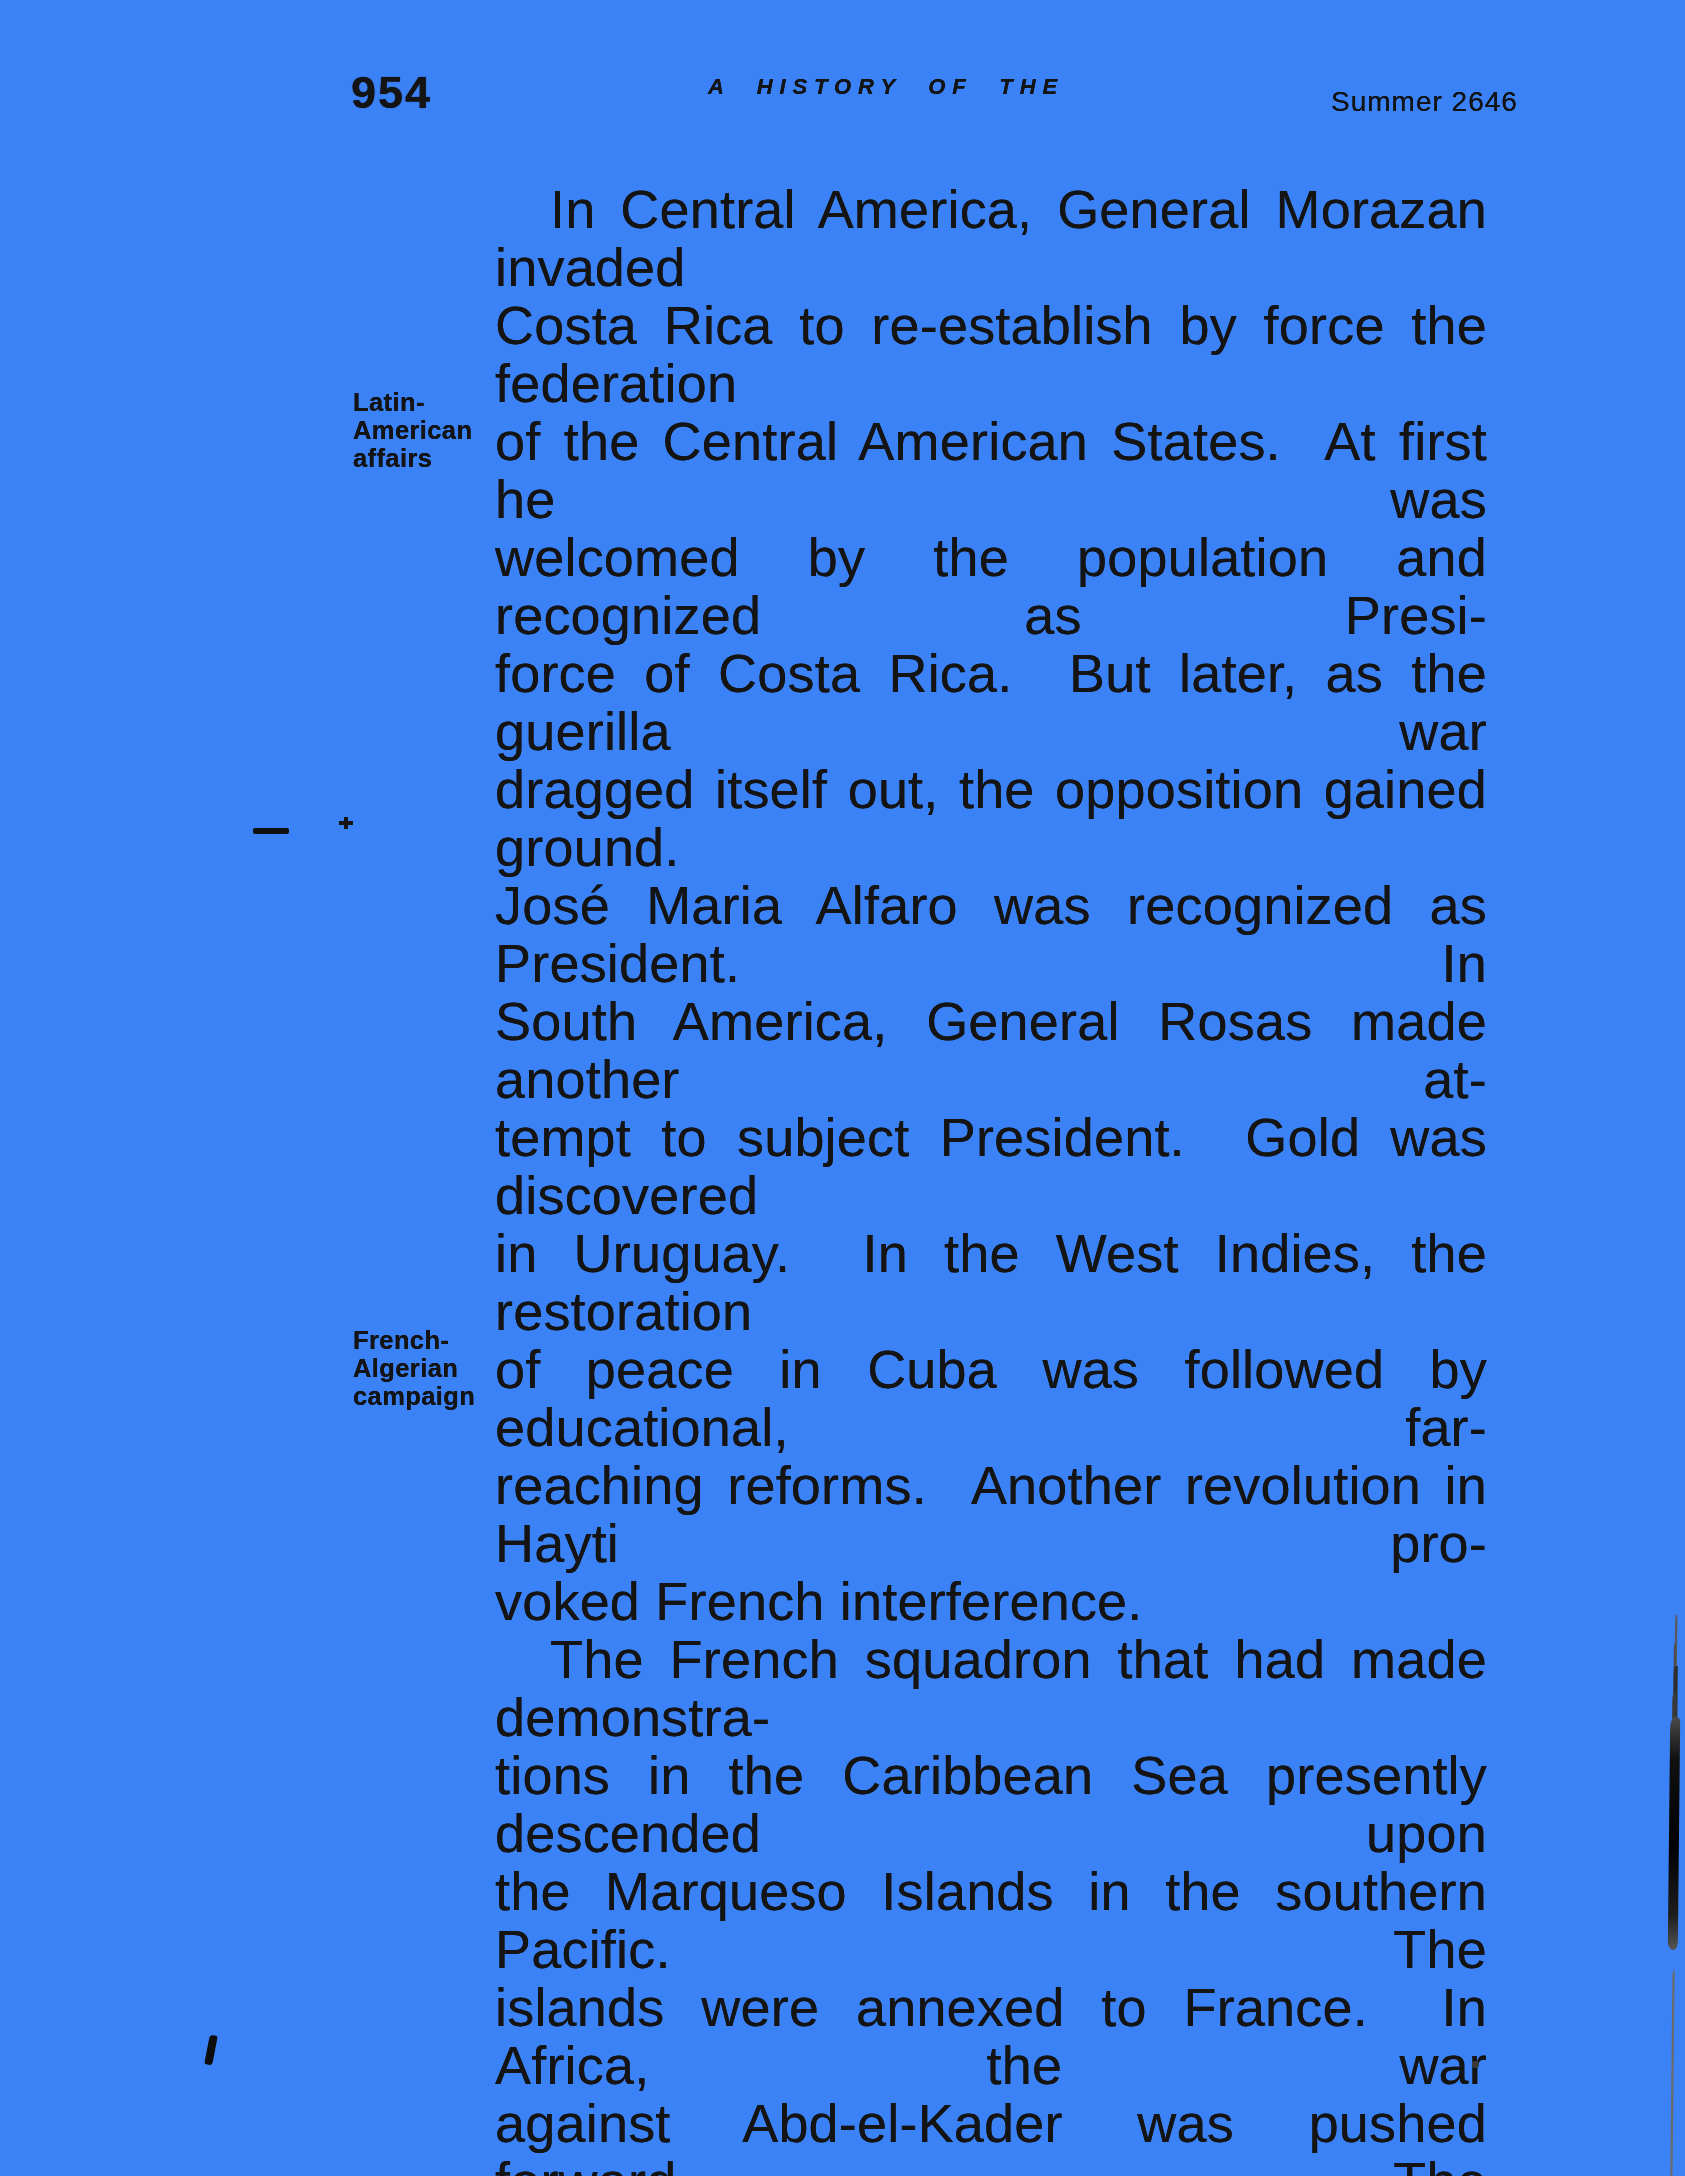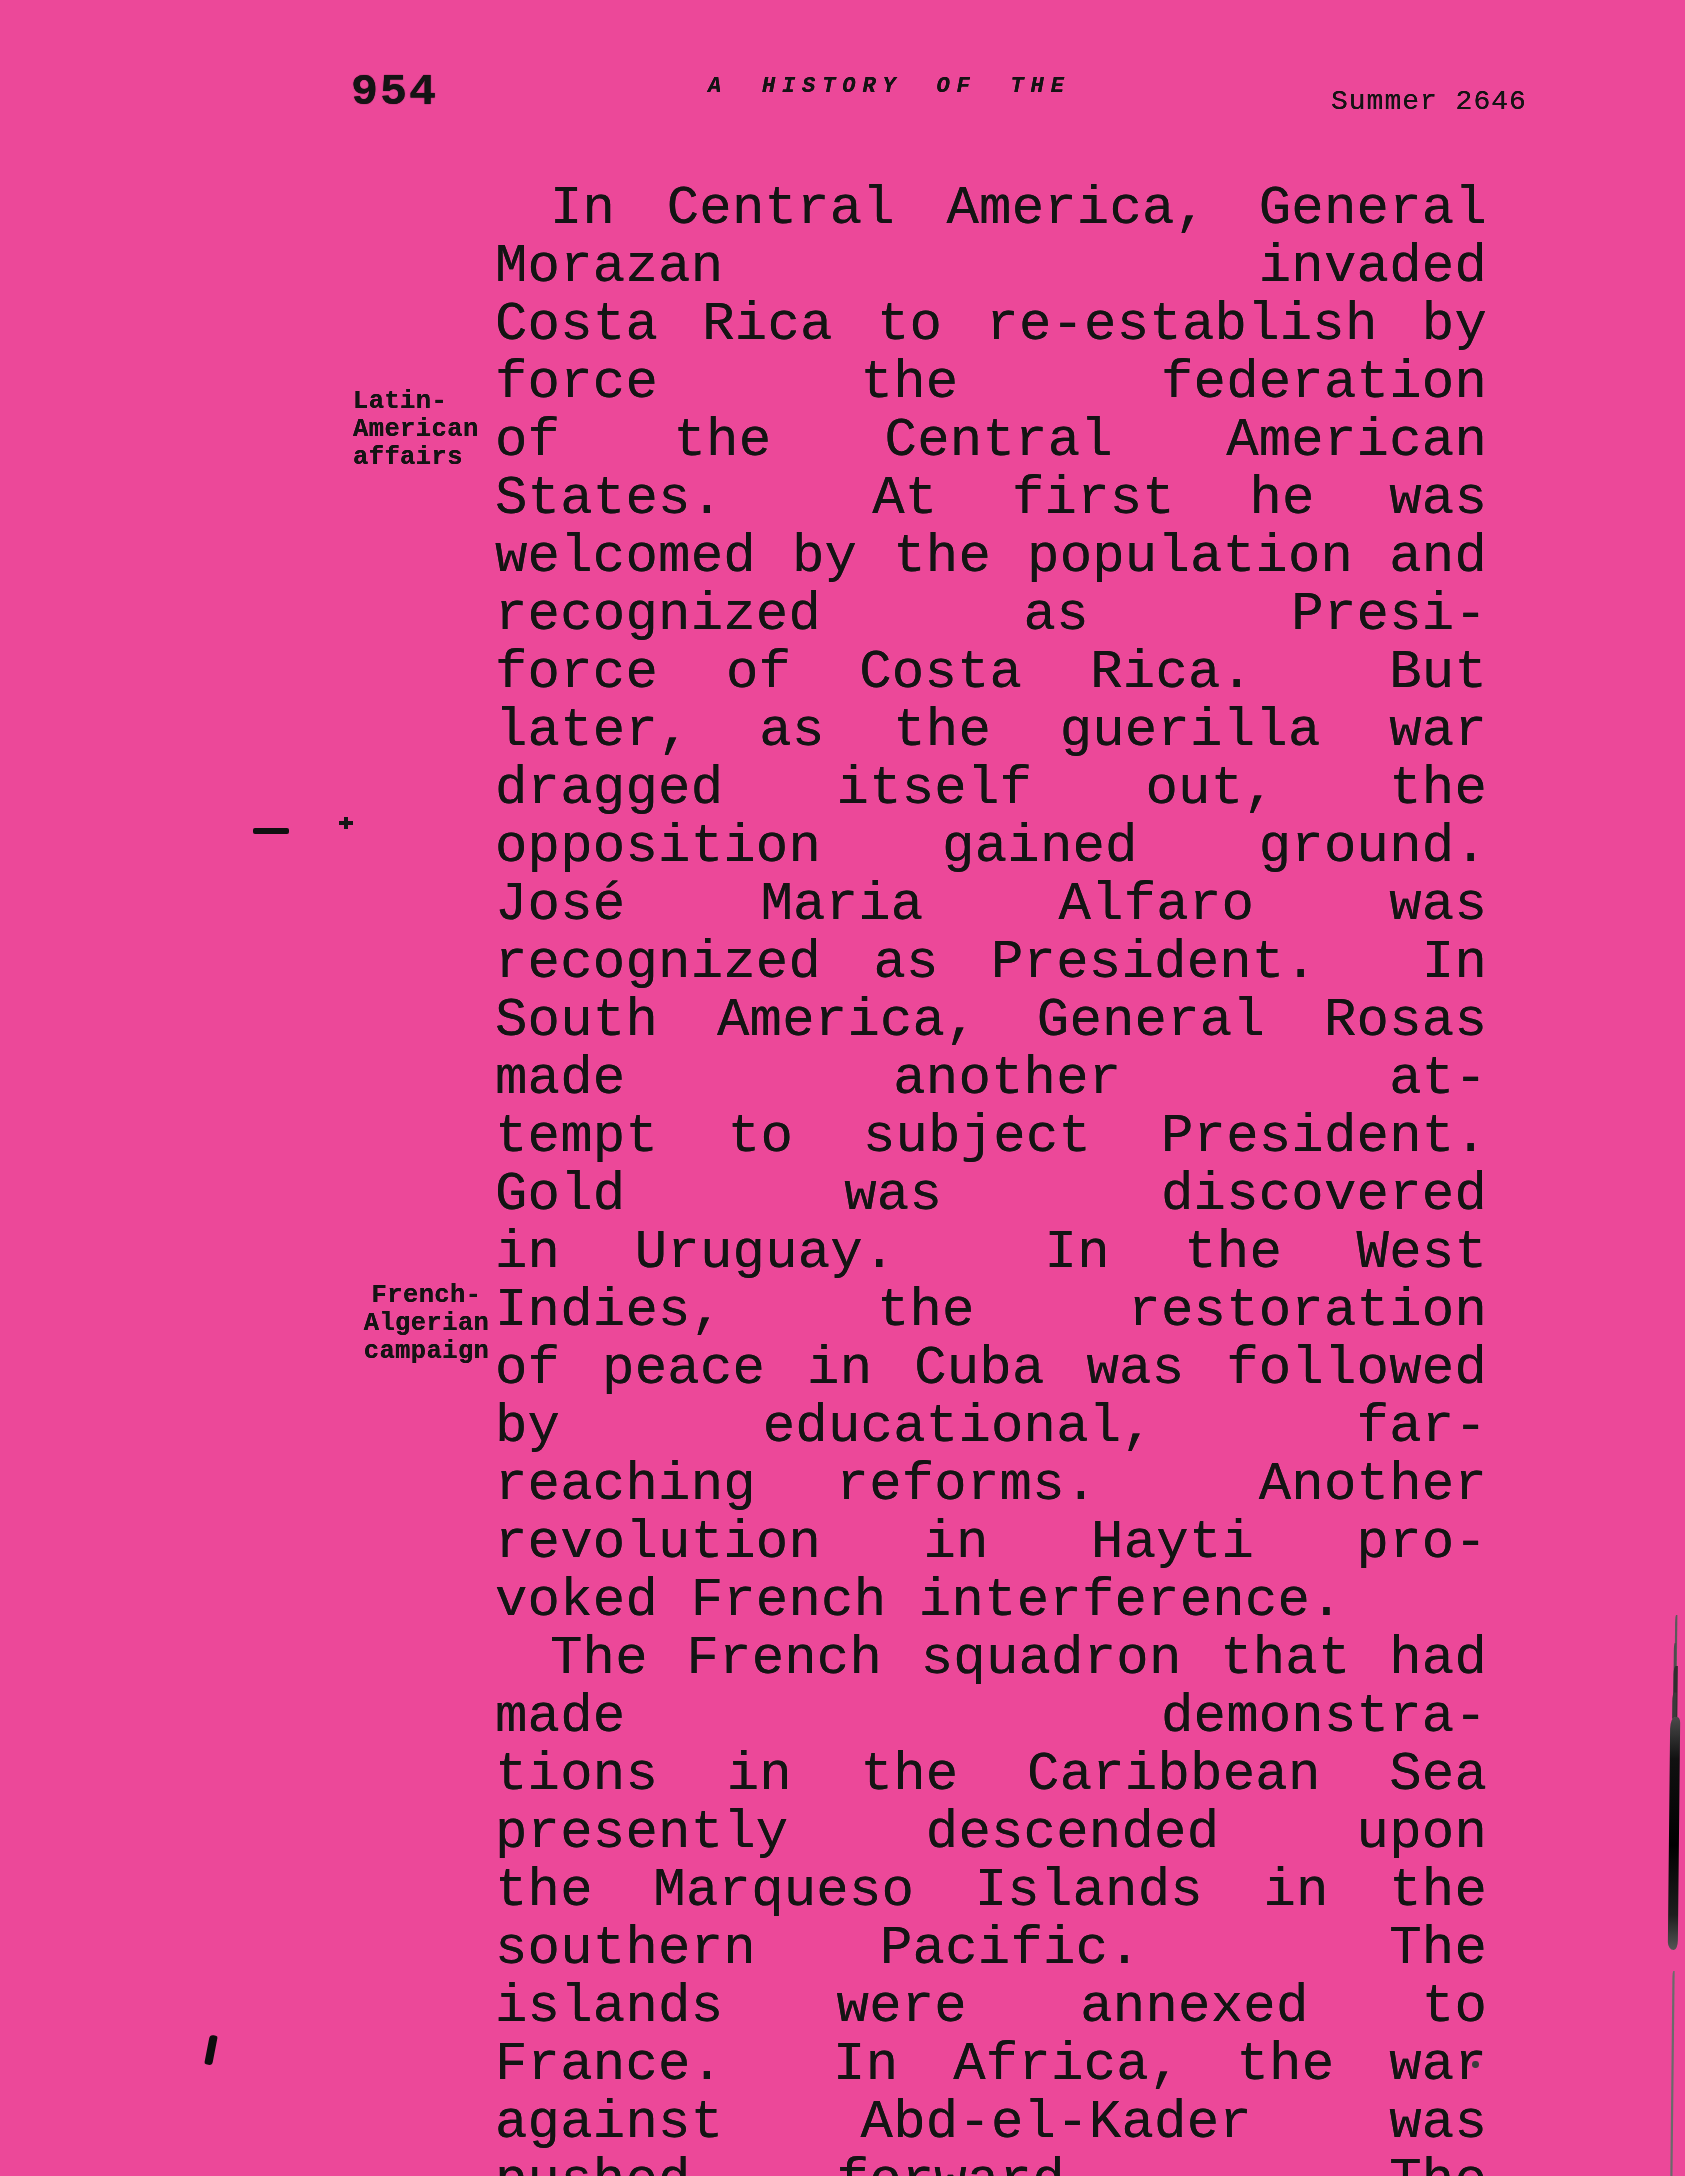--- a/index.html
+++ b/index.html
@@ -4,23 +4,23 @@
 <style>
   html, body {
     margin: 0;
     padding: 0;
     background: #ffffff;
   }
   .page {
     position: relative;
     width: 1686px;
     height: 2177px;
-    background: #ec4899;
+    background: #3b82f6;
     overflow: hidden;
-    font-family: Liberation Mono, monospace;
+    font-family: Liberation Sans, sans-serif;
     color: #141414;
   }
 
   
   .page-header { position: absolute; left: 0; top: 0; width: 100%; height: 137px; }
   .page-number {
     position: absolute; left: 351px; top: 67px;
     font-size: 45px; font-weight: bold; letter-spacing: 2px;
     text-shadow: 0 0 1px #000;
   }
@@ -37,21 +37,21 @@
   }
 
   
   .margin-note {
     position: absolute; left: 353px; width: 147px;
     font-size: 25.5px; font-weight: bold; line-height: 28px;
     letter-spacing: 0.4px;
     text-shadow: 0 0 0.5px #000;
   }
   .margin-note:nth-of-type(1) { top: 388px; }
-  .margin-note:nth-of-type(2) { top: 1282px; text-align: center; }
+  .margin-note:nth-of-type(2) { top: 1326px; }
 
   
   .text-column {
     position: absolute; left: 495px; top: 180px; width: 992px;
   }
   .text-line {
     font-size: 54px;
     line-height: 58px;
     white-space: pre-wrap;
     text-align: justify;

